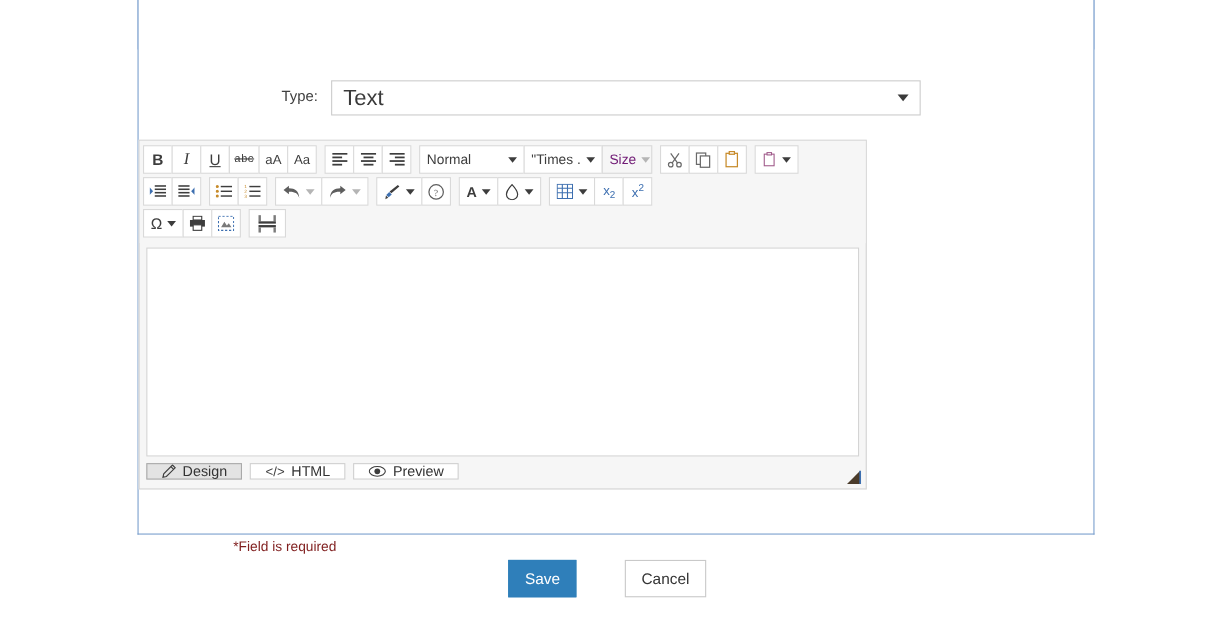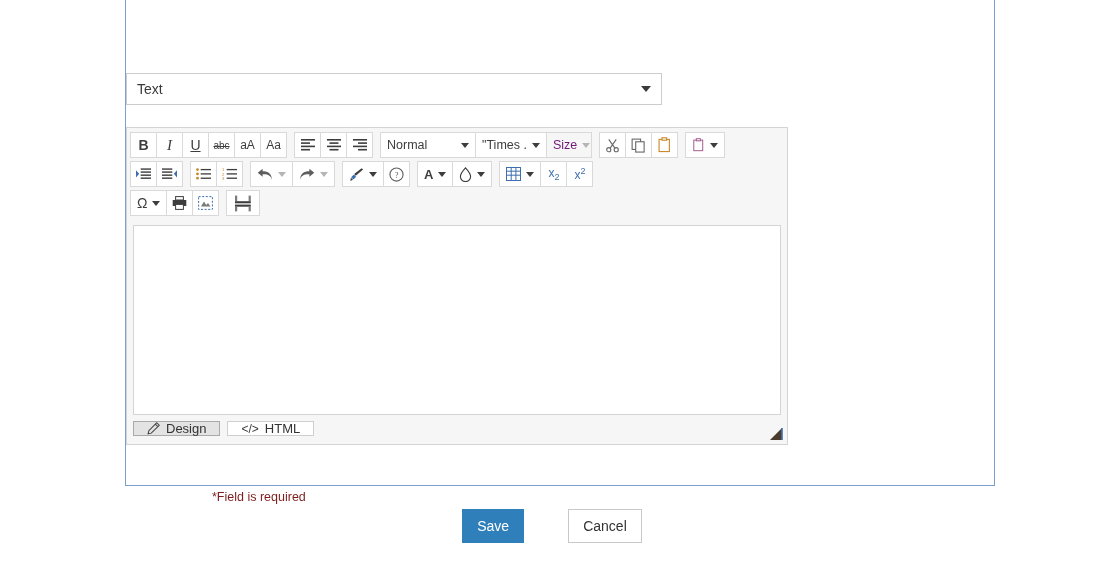--- a/index.html
+++ b/index.html
@@ -78,21 +78,21 @@
   .select-box {
     width: 536px;
     height: 32px;
     border: 1px solid #cccccc;
     background: #ffffff;
     box-sizing: border-box;
     display: flex;
     align-items: center;
     justify-content: space-between;
     padding: 0 10px;
-    font-size: 14px;
+    font-size: 20px;
     color: #3a3a3a;
   }
   .select-caret {
     width: 0; height: 0;
     border-left: 5px solid transparent;
     border-right: 5px solid transparent;
     border-top: 6px solid #3a3a3a;
   }
 
   
@@ -235,20 +235,21 @@
     <svg class="chevron" viewBox="0 0 20 20">
       <path d="M3 7 L10 13.5 L17 7" fill="none" stroke="#ffffff" stroke-width="2.2" stroke-linecap="round" stroke-linejoin="round"></path>
     </svg>
   </span>
 </div>
 
 <div class="panel">
   <div class="panel-body">
 
     <div class="form-row">
+      <div class="form-label">Type:</div>
       <div class="select-box">
         <span>Text</span>
         <span class="select-caret"></span>
       </div>
     </div>
 
     <div class="form-row" style="margin-top:22px;">
 
       <div class="editor">
 
@@ -259,21 +260,21 @@
               <div class="tb-btn">
                   <b style="font-size:14px;">B</b>
                 </div>
               <div class="tb-btn">
                   <i style="font-family:'Liberation Serif',serif;font-size:15px;">I</i>
                 </div>
               <div class="tb-btn">
                   <span style="text-decoration:underline;font-size:14px;">U</span>
                 </div>
               <div class="tb-btn">
-                  <span style="text-decoration:line-through;font-size:10px;">abc</span>
+                  <span style="text-decoration:line-through;font-size:10px;font-family:Liberation Mono, monospace;">abc</span>
                 </div>
               <div class="tb-btn">
                   <span style="font-size:12px;">aA</span>
                 </div>
               <div class="tb-btn">
                   <span style="font-size:12px;">Aa</span>
                 </div>
             </div>
 
             <div class="tb-group">
@@ -533,20 +534,29 @@
                   <path d="M10.5 0.8 L13.2 3.5 L4.6 12 L1.2 12.8 L2 9.4 Z" fill="none" stroke="#3d3d3d" stroke-width="1.1"></path>
                   <path d="M9 2.3 L11.7 5" stroke="#3d3d3d" stroke-width="1.1"></path>
                 </svg>
             </span>
             <span>Design</span>
           </div>
           <div class="etab">
             <span class="etab-ico" style="font-size:12px;color:#3d3d3d;">&lt;/&gt;</span>
             <span>HTML</span>
           </div>
+          <div class="etab">
+            <span class="etab-ico">
+              <svg width="16" height="11" viewBox="0 0 16 11">
+                  <ellipse cx="8" cy="5.5" rx="7.3" ry="4.4" fill="none" stroke="#3d3d3d" stroke-width="1"></ellipse>
+                  <circle cx="8" cy="5.5" r="2.6" fill="#3d3d3d"></circle>
+                </svg>
+            </span>
+            <span>Preview</span>
+          </div>
           <span class="resize-grip">
             <svg width="14" height="14" viewBox="0 0 14 14">
                 <path d="M13 1 L13 13 L1 13 Z" fill="#4a3b2a"></path>
                 <path d="M13 1 L13 13" stroke="#3d6fb0" stroke-width="1.6"></path>
               </svg>
           </span>
         </div>
 
       </div>
     </div>

